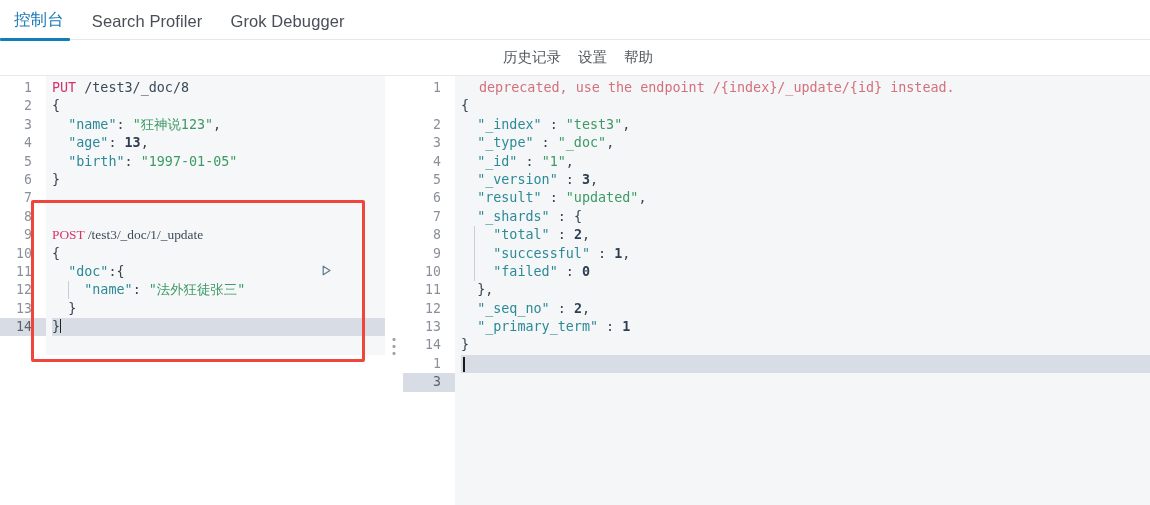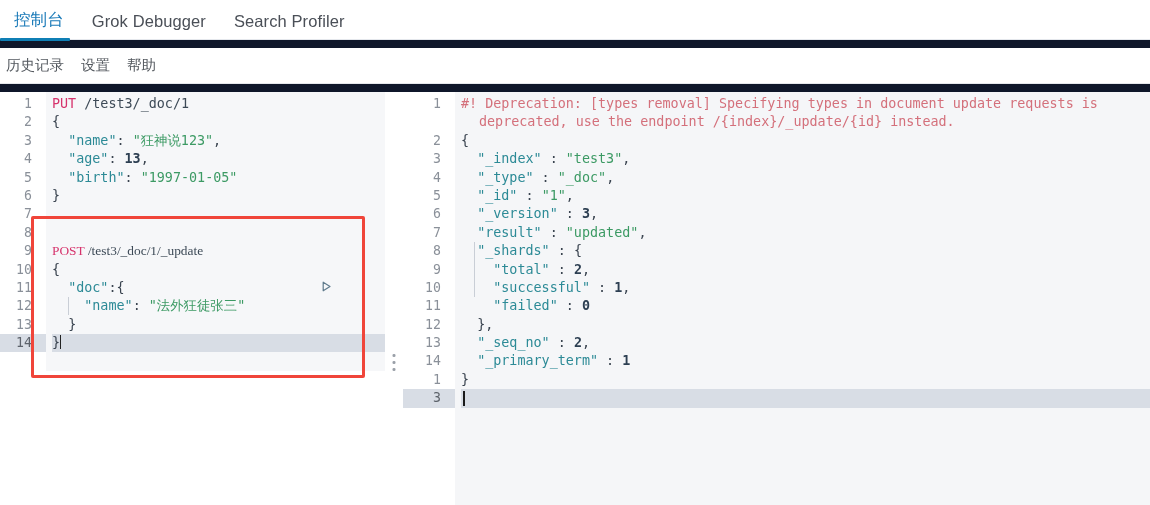--- a/index.html
+++ b/index.html
@@ -8,24 +8,23 @@
   }
   body {
     width: 1150px; height: 505px;
     font-family: "Liberation Sans", sans-serif;
     overflow: hidden;
     position: relative;
   }
   #app {
     width: 1150px; height: 505px;
     position: relative;
-    background: #0f172a;
+    background: #a3a3a3;
     display: flex;
     flex-direction: column;
-    gap: 8px;
   }
 
   
   .tabbar {
     height: 40px;
     flex: 0 0 40px;
     display: flex;
     align-items: flex-end;
     background: #ffffff;
     position: relative;
@@ -64,20 +63,21 @@
   .linkrow {
     height: 36px;
     flex: 0 0 36px;
     display: flex;
     align-items: center;
     gap: 17px;
     padding-left: 6px;
     background: #ffffff;
     border-bottom: 1px solid #e6e8ec;
     box-sizing: border-box;
+    justify-content: center;
   }
   .linkrow .lnk {
     font-size: 14.5px;
     color: #54595f;
     cursor: pointer;
     white-space: nowrap;
   }
 
   
   .console-body {
@@ -231,24 +231,24 @@
 <body>
 
 <div id="app">
 
   <div class="tabbar">
     <div class="tabbar-underline"></div>
     <div class="tab active">
       <span>控制台</span>
     </div>
     <div class="tab">
+      <span>Search Profiler</span>
+    </div>
+    <div class="tab">
       <span>Grok Debugger</span>
-    </div>
-    <div class="tab">
-      <span>Search Profiler</span>
     </div>
   </div>
 
   <div class="linkrow">
     <span class="lnk">历史记录</span>
     <span class="lnk">设置</span>
     <span class="lnk">帮助</span>
   </div>
 
   <div class="console-body">
@@ -268,21 +268,21 @@
           <div class="gln">9</div>
           <div class="gln">10</div>
           <div class="gln">11</div>
           <div class="gln">12</div>
           <div class="gln">13</div>
           <div class="gln active">14</div>
         </div>
 
         <div class="code">
 
-          <div class="cl"><span class="m-method">PUT</span><span class="m-url"> </span><span class="m-url">/test3/_doc/1</span></div>
+          <div class="cl"><span class="m-method">PUT</span><span class="m-url"> </span><span class="m-url">/test3/_doc/8</span></div>
 
           <div class="cl"><span class="s-brace">{</span></div>
 
           <div class="cl"><span class="s-punc">  </span><span class="s-key">"name"</span><span class="s-punc">: </span><span class="s-str">"狂神说123"</span><span class="s-punc">,</span></div>
 
           <div class="cl"><span class="s-punc">  </span><span class="s-key">"age"</span><span class="s-punc">: </span><span class="s-num">13</span><span class="s-punc">,</span></div>
 
           <div class="cl"><span class="s-punc">  </span><span class="s-key">"birth"</span><span class="s-punc">: </span><span class="s-str">"1997-01-05"</span></div>
 
           <div class="cl"><span class="s-brace">}</span></div>
@@ -345,21 +345,20 @@
           <div class="gln">11</div>
           <div class="gln">12</div>
           <div class="gln">13</div>
           <div class="gln">14</div>
           <div class="gln">1</div>
           <div class="gln active">3</div>
         </div>
 
         <div class="code">
 
-          <div class="cl"><span class="s-warn">#! Deprecation: [types removal] Specifying types in document update requests is</span></div>
           <div class="cl wrapcont"><span class="s-warn" style="padding-left:18px;margin-top:16px;">deprecated, use the endpoint /{index}/_update/{id} instead.</span></div>
 
           <div class="cl"><span class="s-brace">{</span></div>
 
           <div class="cl"><span class="s-punc">  </span><span class="s-key">"_index"</span><span class="s-punc"> : </span><span class="s-str">"test3"</span><span class="s-punc">,</span></div>
 
           <div class="cl"><span class="s-punc">  </span><span class="s-key">"_type"</span><span class="s-punc"> : </span><span class="s-str">"_doc"</span><span class="s-punc">,</span></div>
 
           <div class="cl"><span class="s-punc">  </span><span class="s-key">"_id"</span><span class="s-punc"> : </span><span class="s-str">"1"</span><span class="s-punc">,</span></div>
 

